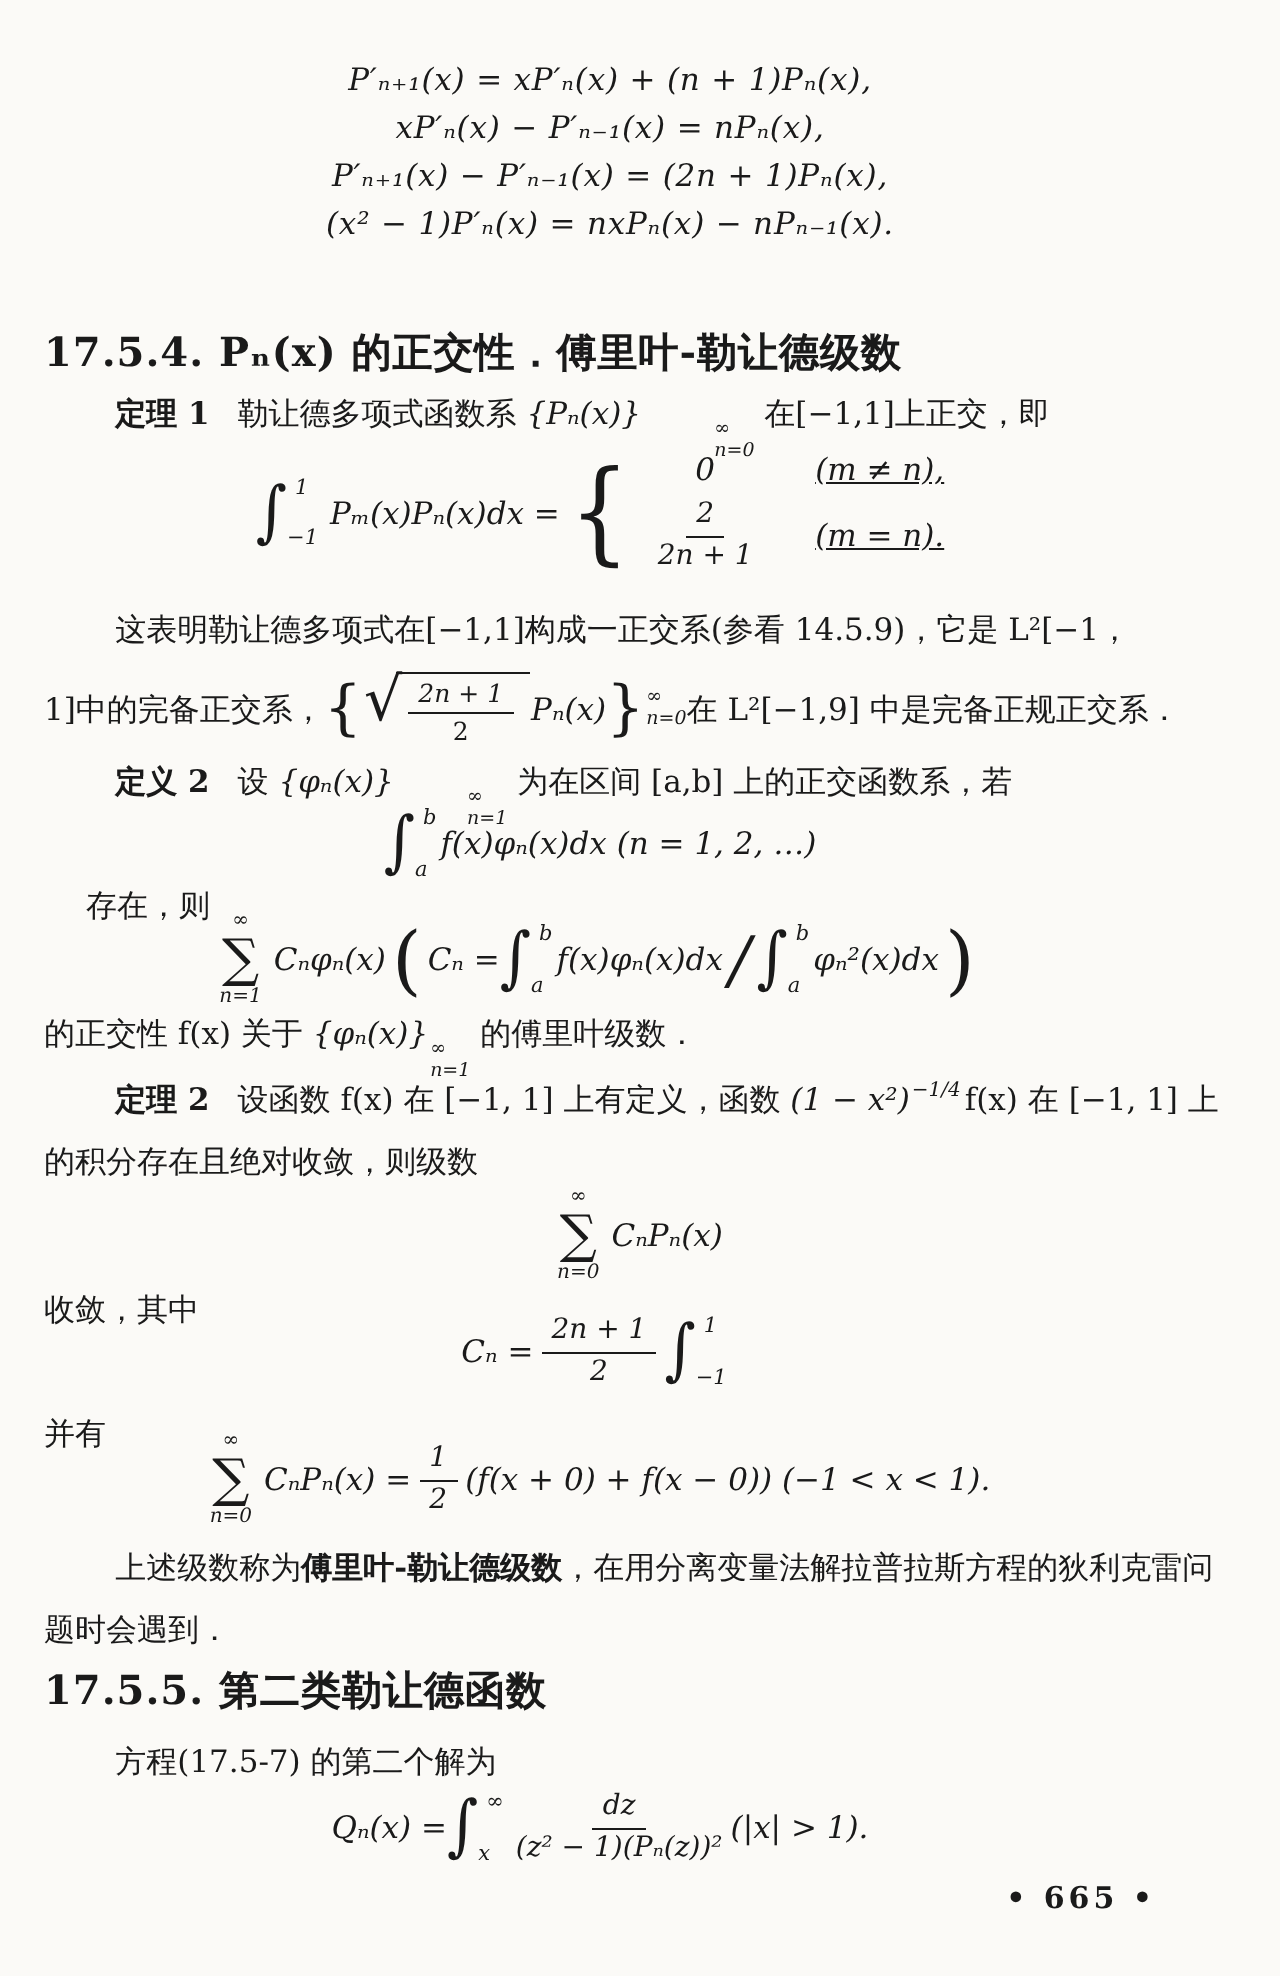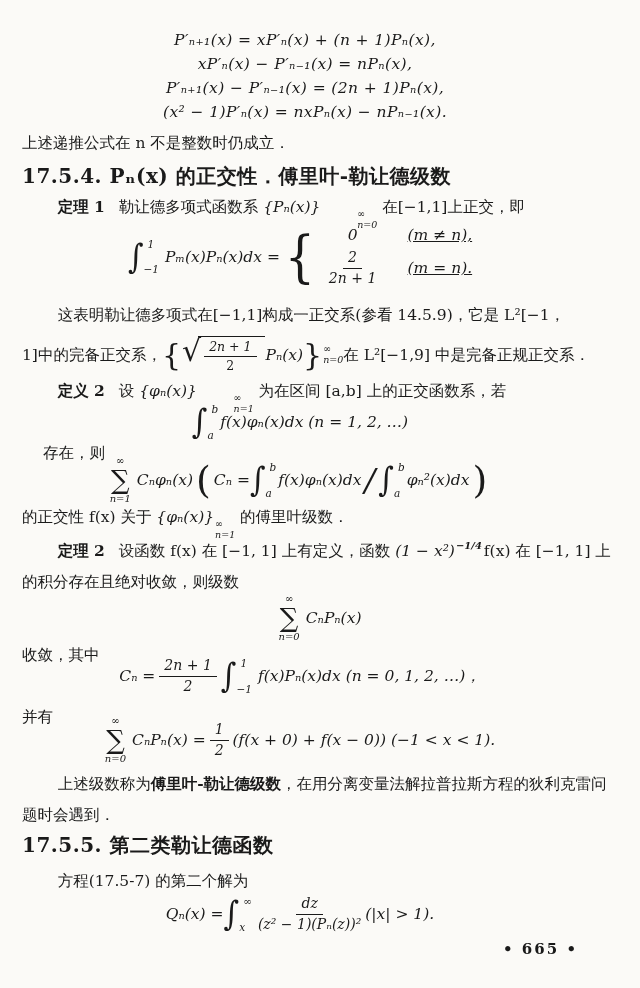--- a/index.html
+++ b/index.html
@@ -65,38 +65,37 @@
   .sqrt { display: inline-flex; align-items: flex-start; margin: 0 1px; }
   .srad { font-size: 30px; font-style: normal; line-height: 1; }
   .sbody { border-top: 1.5px solid #1a1a1a; padding: 2px 4px 0 2px; margin-left: -3px;
            display: inline-flex; align-items: center; }
   .sbody .frac { font-size: 12.5px; }
 
   .mbrace { font-size: 30px; font-style: normal; font-weight: 300; line-height: 1; }
   .inline-math { display: inline-flex; align-items: center; vertical-align: middle; }
   .flexline { display: flex; align-items: center; line-height: 30px; }
 
-  .expo { font-size: 10px; vertical-align: 7px; margin: 0 2px 0 1px; font-style: italic; font-weight: bold; }
+  .expo { font-size: 10px; vertical-align: 7px; margin: 0 2px 0 1px; font-style: italic; }
 
   .page-num { position: absolute; right: 62px; top: 940px; font-weight: bold;
               letter-spacing: 2px; font-size: 15px; }
 </style>
 </head>
 <body>
 
 <div class="page">
 
   <div class="abs eq-block" style="top:28px;">
     <div class="eq">P′ₙ₊₁(x) = xP′ₙ(x) + (n + 1)Pₙ(x),</div>
     <div class="eq">xP′ₙ(x) − P′ₙ₋₁(x) = nPₙ(x),</div>
     <div class="eq">P′ₙ₊₁(x) − P′ₙ₋₁(x) = (2n + 1)Pₙ(x),</div>
     <div class="eq">(x² − 1)P′ₙ(x) = nxPₙ(x) − nPₙ₋₁(x).</div>
   </div>
 
-  <div class="abs body-text" style="top:128px;">上述递推公式在 n 不是整数时仍成立．</div>
 
   <h2 class="abs sec-heading" style="top:163px;">17.5.4. Pₙ(x) 的正交性．傅里叶-勒让德级数</h2>
 
   <p class="abs body-text indent" style="top:192px; margin:0;">
     <b class="lbl">定理 1</b><span>勒让德多项式函数系 </span><span class="it">{Pₙ(x)}</span><span class="scripts">
         <span>∞</span>
         <span class="it">n=0</span>
       </span><span> 在[−1,1]上正交，即</span>
   </p>
 
@@ -228,21 +227,20 @@
         <span class="fnum it">2n + 1</span>
         <span class="fden">2</span>
       </span>
     <span class="int">
       <span class="isign">∫</span>
       <span class="ilims">
         <span class="iup">1</span>
         <span class="idn">−1</span>
       </span>
     </span>
-    <span class="it">f(x)Pₙ(x)dx (n = 0, 1, 2, …)，</span>
   </div>
 
   <div class="abs body-text" style="top:702px;">并有</div>
 
   <div class="abs display shift-l" style="top:716px;">
     <span class="sum">
       <span class="ssup">∞</span>
       <span class="ssig">∑</span>
       <span class="ssub it">n=0</span>
     </span>

